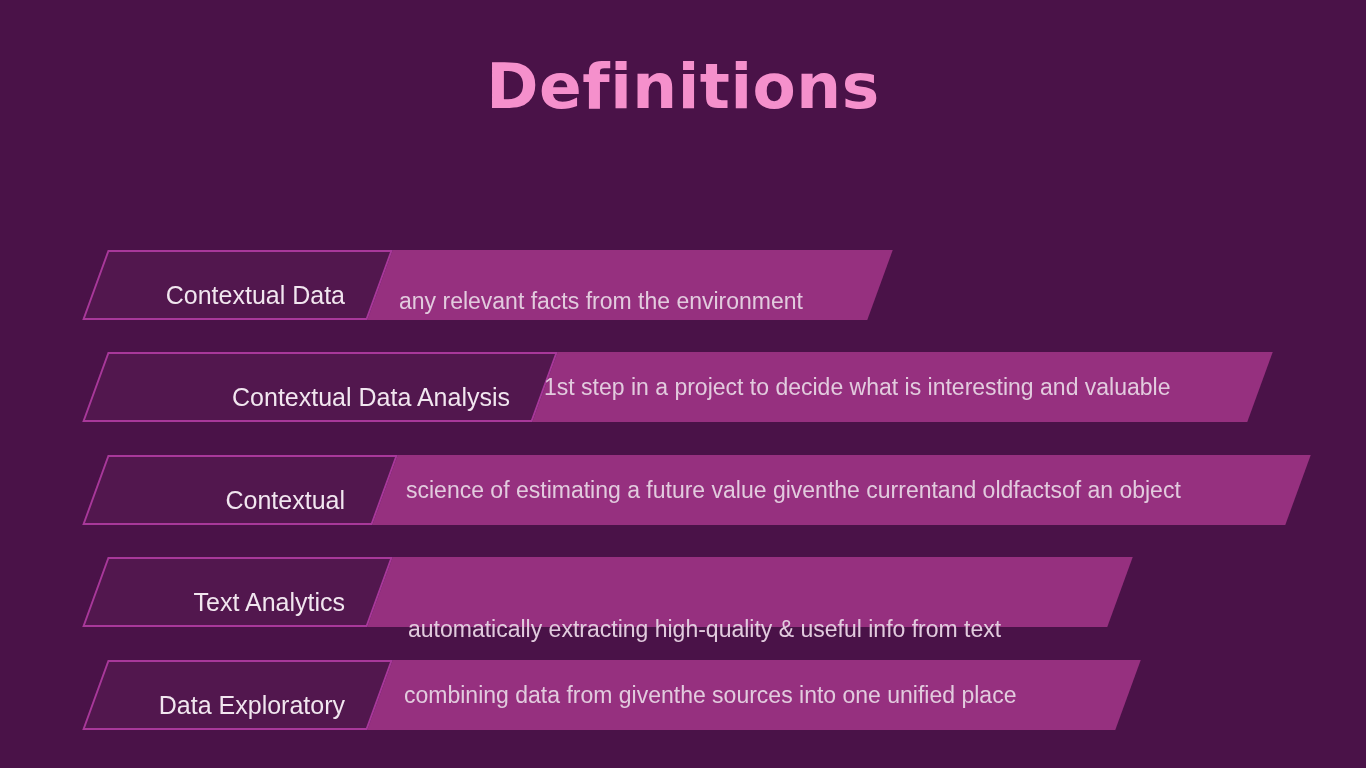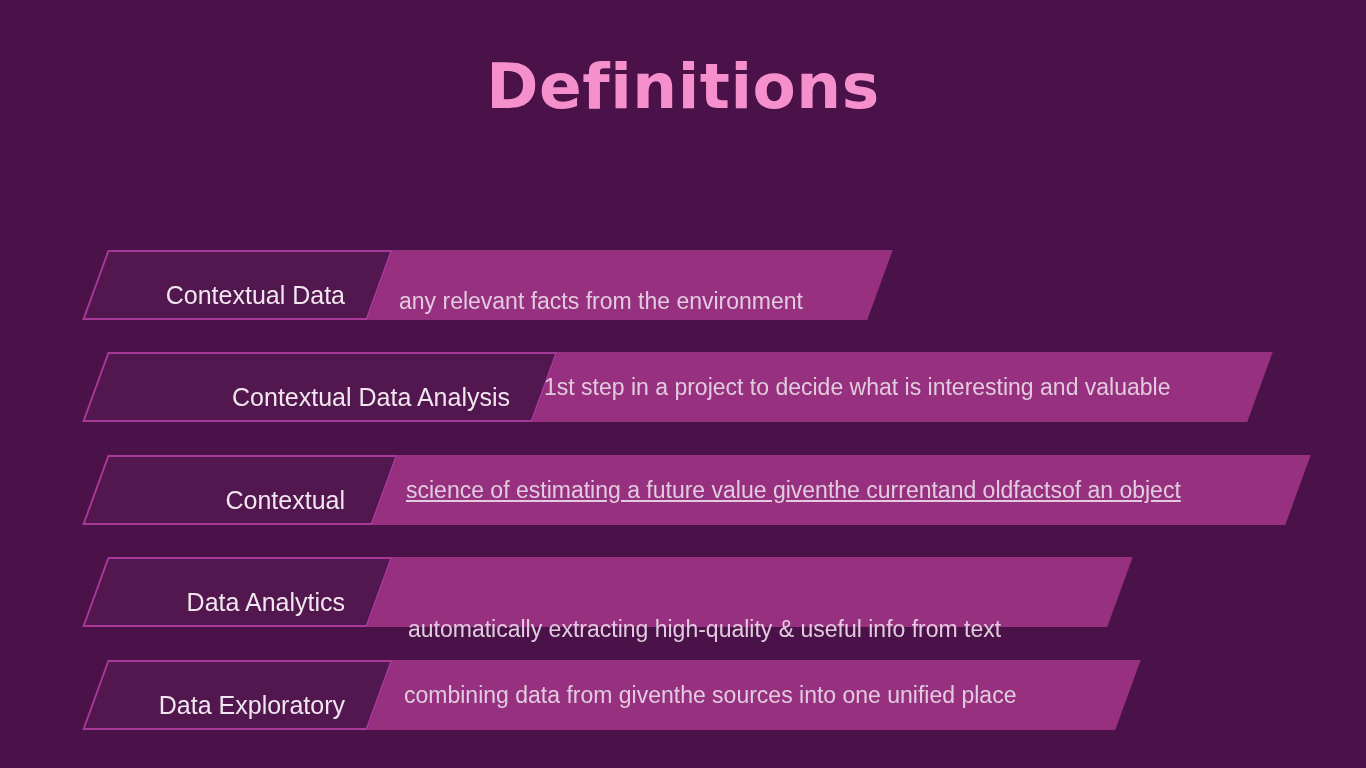--- a/index.html
+++ b/index.html
@@ -122,27 +122,27 @@
     <div class="def-panel" style="left:108px; width:1152px;"></div>
     <div class="label-panel" style="left:95px; width:450px;"></div>
     <div class="term" style="left:95px; width:415px;">Contextual Data Analysis</div>
     <div class="definition" style="left:544px; width:700px;">1st step in a project to decide what is interesting and valuable</div>
   </div>
 
   <div class="row" style="top:455px; left:0;">
     <div class="def-panel" style="left:108px; width:1190px;"></div>
     <div class="label-panel" style="left:95px; width:290px;"></div>
     <div class="term" style="left:95px; width:250px;">Contextual</div>
-    <div class="definition" style="left:406px; width:880px;text-decoration:underline;">science of estimating a future value giventhe currentand oldfactsof an object</div>
+    <div class="definition" style="left:406px; width:880px;">science of estimating a future value giventhe currentand oldfactsof an object</div>
   </div>
 
   <div class="row" style="top:557px; left:0;">
     <div class="def-panel" style="left:108px; width:1012px;"></div>
     <div class="label-panel" style="left:95px; width:285px;"></div>
-    <div class="term" style="left:95px; width:250px;">Data Analytics</div>
+    <div class="term" style="left:95px; width:250px;">Text Analytics</div>
     <div class="definition" style="left:408px; width:690px;margin-top:37px;">automatically extracting high-quality &amp; useful info from text</div>
   </div>
 
   <div class="row" style="top:660px; left:0;">
     <div class="def-panel" style="left:108px; width:1020px;"></div>
     <div class="label-panel" style="left:95px; width:285px;"></div>
     <div class="term" style="left:95px; width:250px;">Data Exploratory</div>
     <div class="definition" style="left:404px; width:700px;">combining data from giventhe sources into one unified place</div>
   </div>
 

